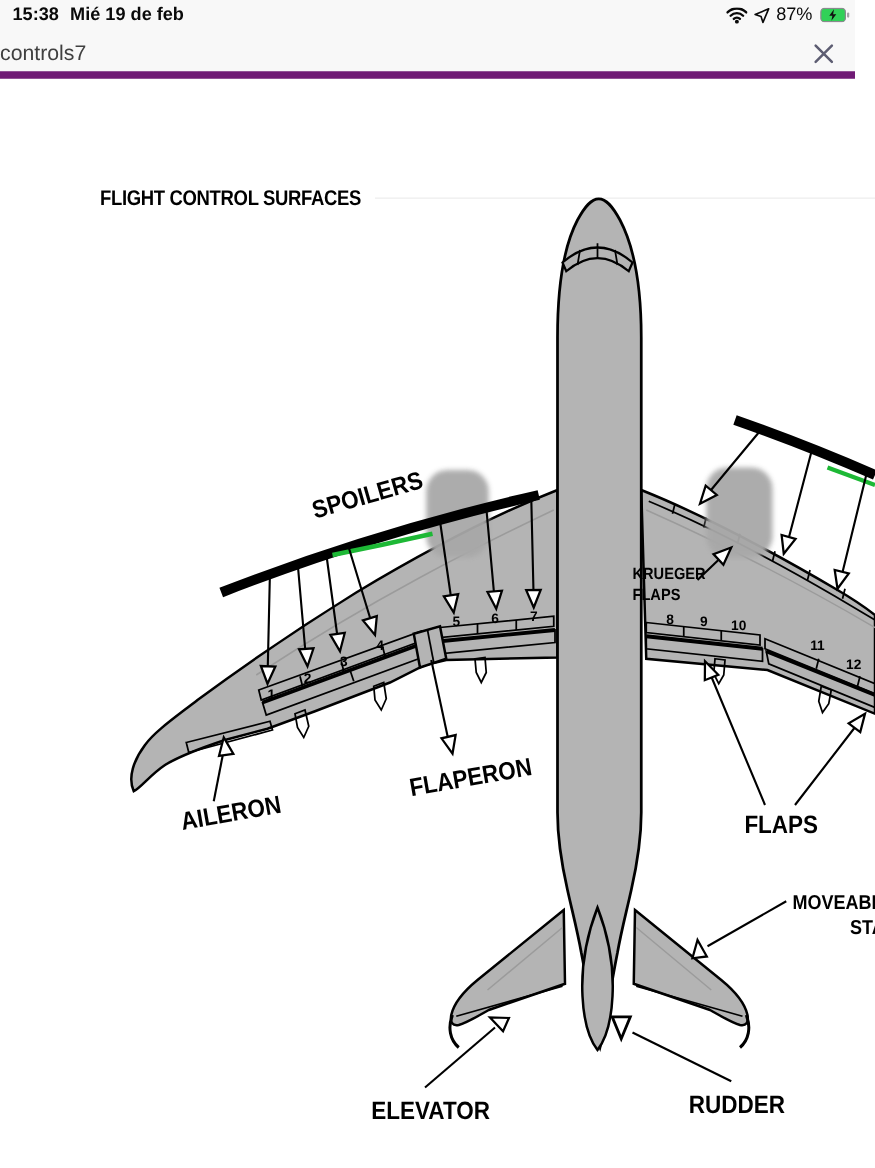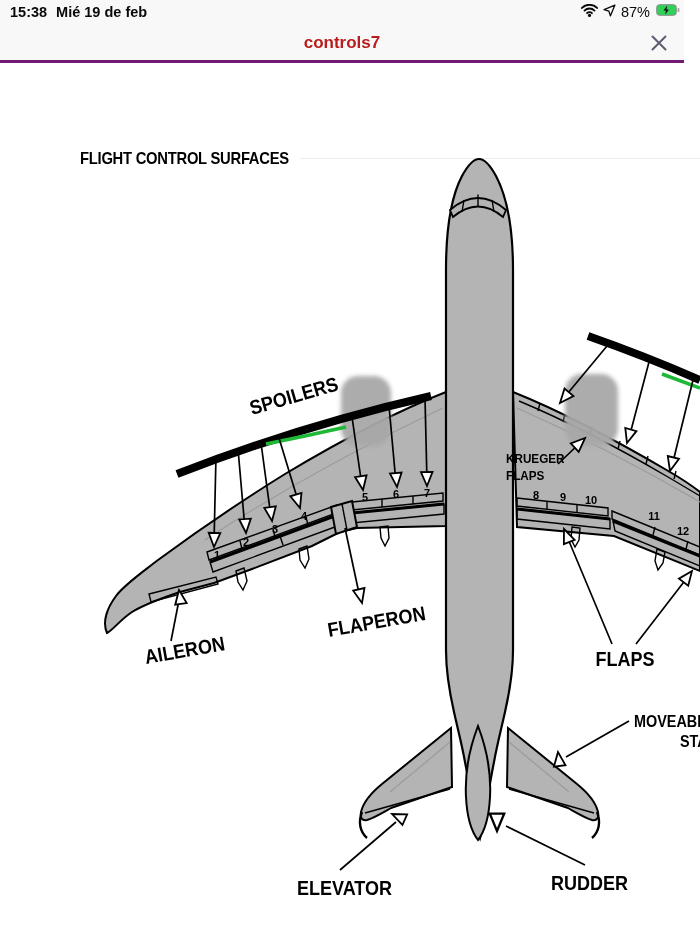--- a/index.html
+++ b/index.html
@@ -1,30 +1,30 @@
 <!DOCTYPE html>
 <html style="--airframe: #b4b4b4; --engine: #a8a8a8; --green: #1db835;"><head>
 <meta charset="utf-8">
 <style>
   html,body{margin:0;padding:0;background:#fff;}
   body{width:700px;height:934px;overflow:hidden;position:relative;
        font-family:"Liberation Sans",sans-serif;-webkit-font-smoothing:antialiased;}
   .screen{position:relative;width:700px;height:934px;background:#fff;}
   header{position:absolute;top:0;left:0;width:684px;height:63px;background:#f8f8f8;
-         border-bottom:3px solid #701a75;z-index:5;box-sizing:border-box;}
+         border-bottom:6px solid #701a75;z-index:5;box-sizing:border-box;}
   .status-bar{position:absolute;top:0;left:0;width:100%;height:24px;
               display:flex;justify-content:space-between;align-items:center;}
   .sb-left{display:flex;align-items:center;gap:9px;padding-left:10px;
            font-size:14.5px;font-weight:600;color:#0a0a0a;}
-  .sb-right{display:flex;align-items:flex-start;gap:5px;padding-right:3px;
+  .sb-right{display:flex;align-items:center;gap:5px;padding-right:3px;
             font-size:14.5px;color:#0a0a0a;}
   .sb-right .pct{font-weight:400;margin-right:1px;}
   .nav-bar{position:absolute;top:24px;left:0;width:100%;height:38px;}
-  .nav-title{position:absolute;left:0;right:0;top:9px;text-align:center;
-             font-size:17px;font-weight:700;color:#b91c1c;}
+  .nav-title{position:absolute;left:0;right:0;top:9px;
+             font-size:17px;font-weight:400;color:#404040;}
   .close-btn{position:absolute;right:10px;top:4px;width:30px;height:30px;border:none;
              background:transparent;padding:0;cursor:pointer;display:flex;
              align-items:center;justify-content:center;}
   svg.diagram{position:absolute;top:0;left:0;z-index:1;}
   .airframe{fill:var(--airframe,#b4b4b4);}
   .engineFill{fill:var(--engine,#a8a8a8);}
   .dlabel{font-family:"Liberation Sans",sans-serif;font-weight:700;fill:#000;}
   .thin{stroke:#000;stroke-width:1.4;fill:none;}
   .heavy{stroke:#000;stroke-width:3.1;fill:none;}
   .leader{stroke:#000;stroke-width:1.7;fill:none;}

